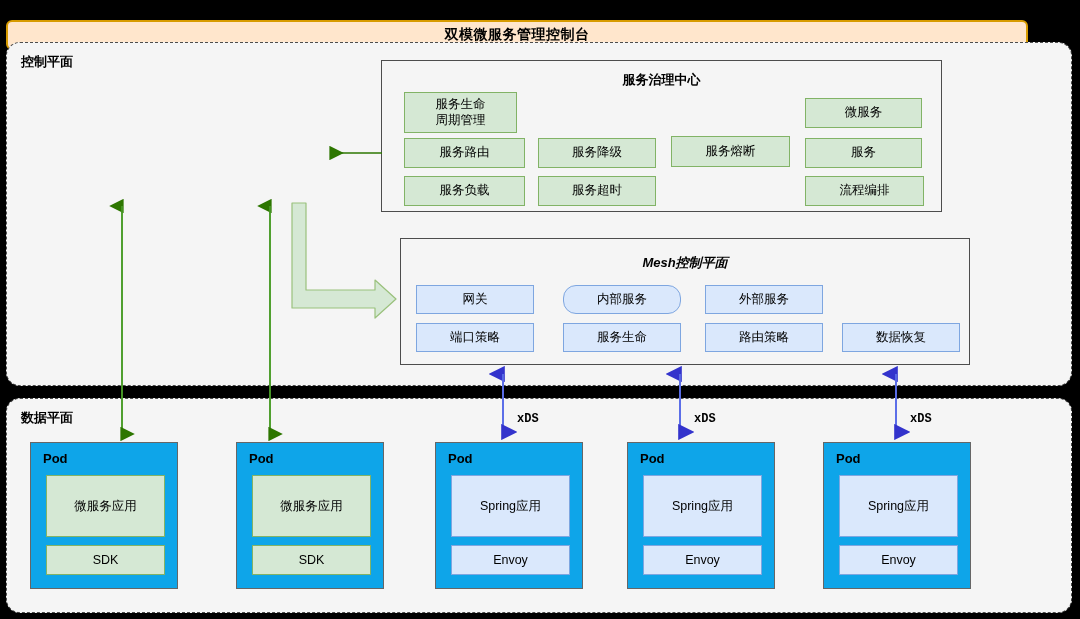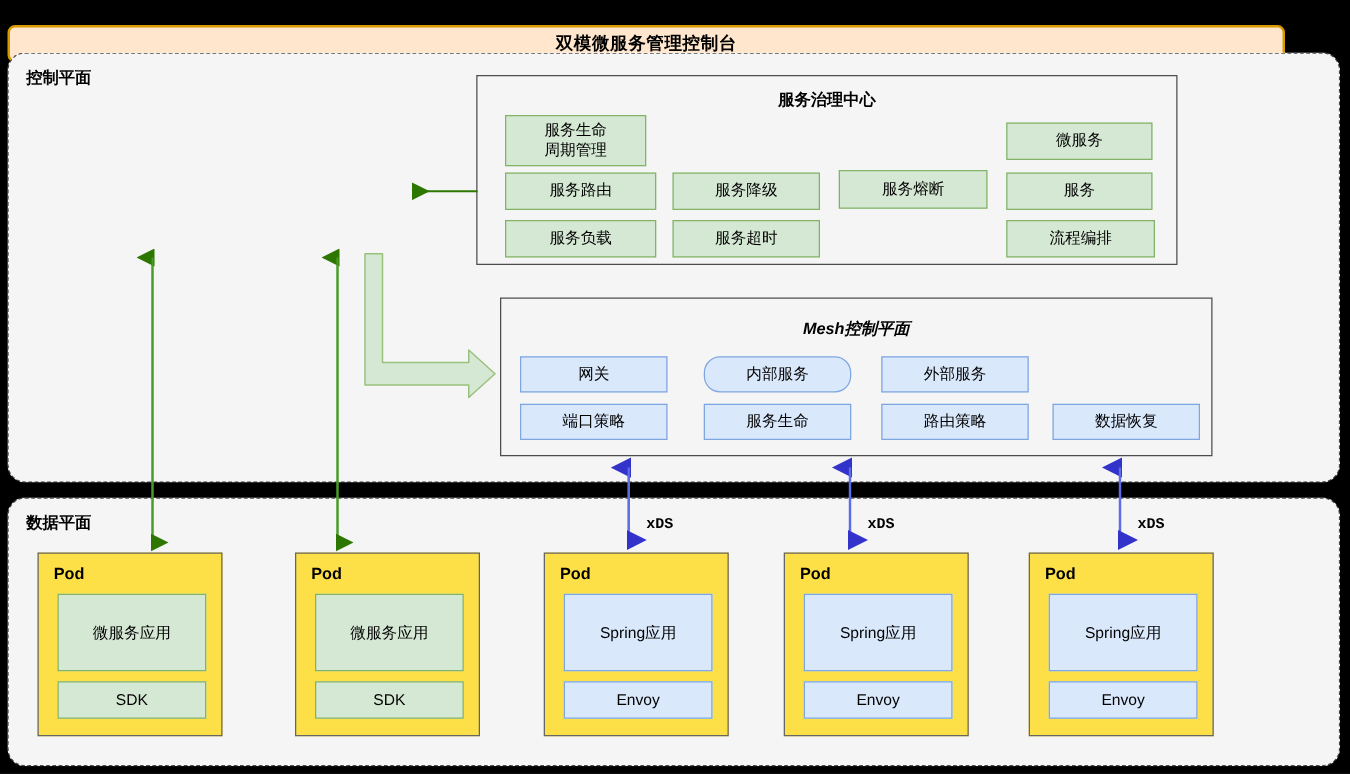--- a/index.html
+++ b/index.html
@@ -117,21 +117,21 @@
   
   #mesh-panel {
     left: 400px; top: 238px;
     width: 570px; height: 127px; font-style: italic;
   }
   #mesh-panel .panel-title { top: 15px; }
 
   
   .pod {
     position: absolute;
-    background: #fde047;
+    background: #0ea5e9;
     border: 1px solid #666666;
     box-sizing: border-box;
   }
   .pod-label {
     position: absolute;
     left: 12px; top: 8px;
     font-size: 13px;
     font-weight: bold;
     color: #000000;
   }

